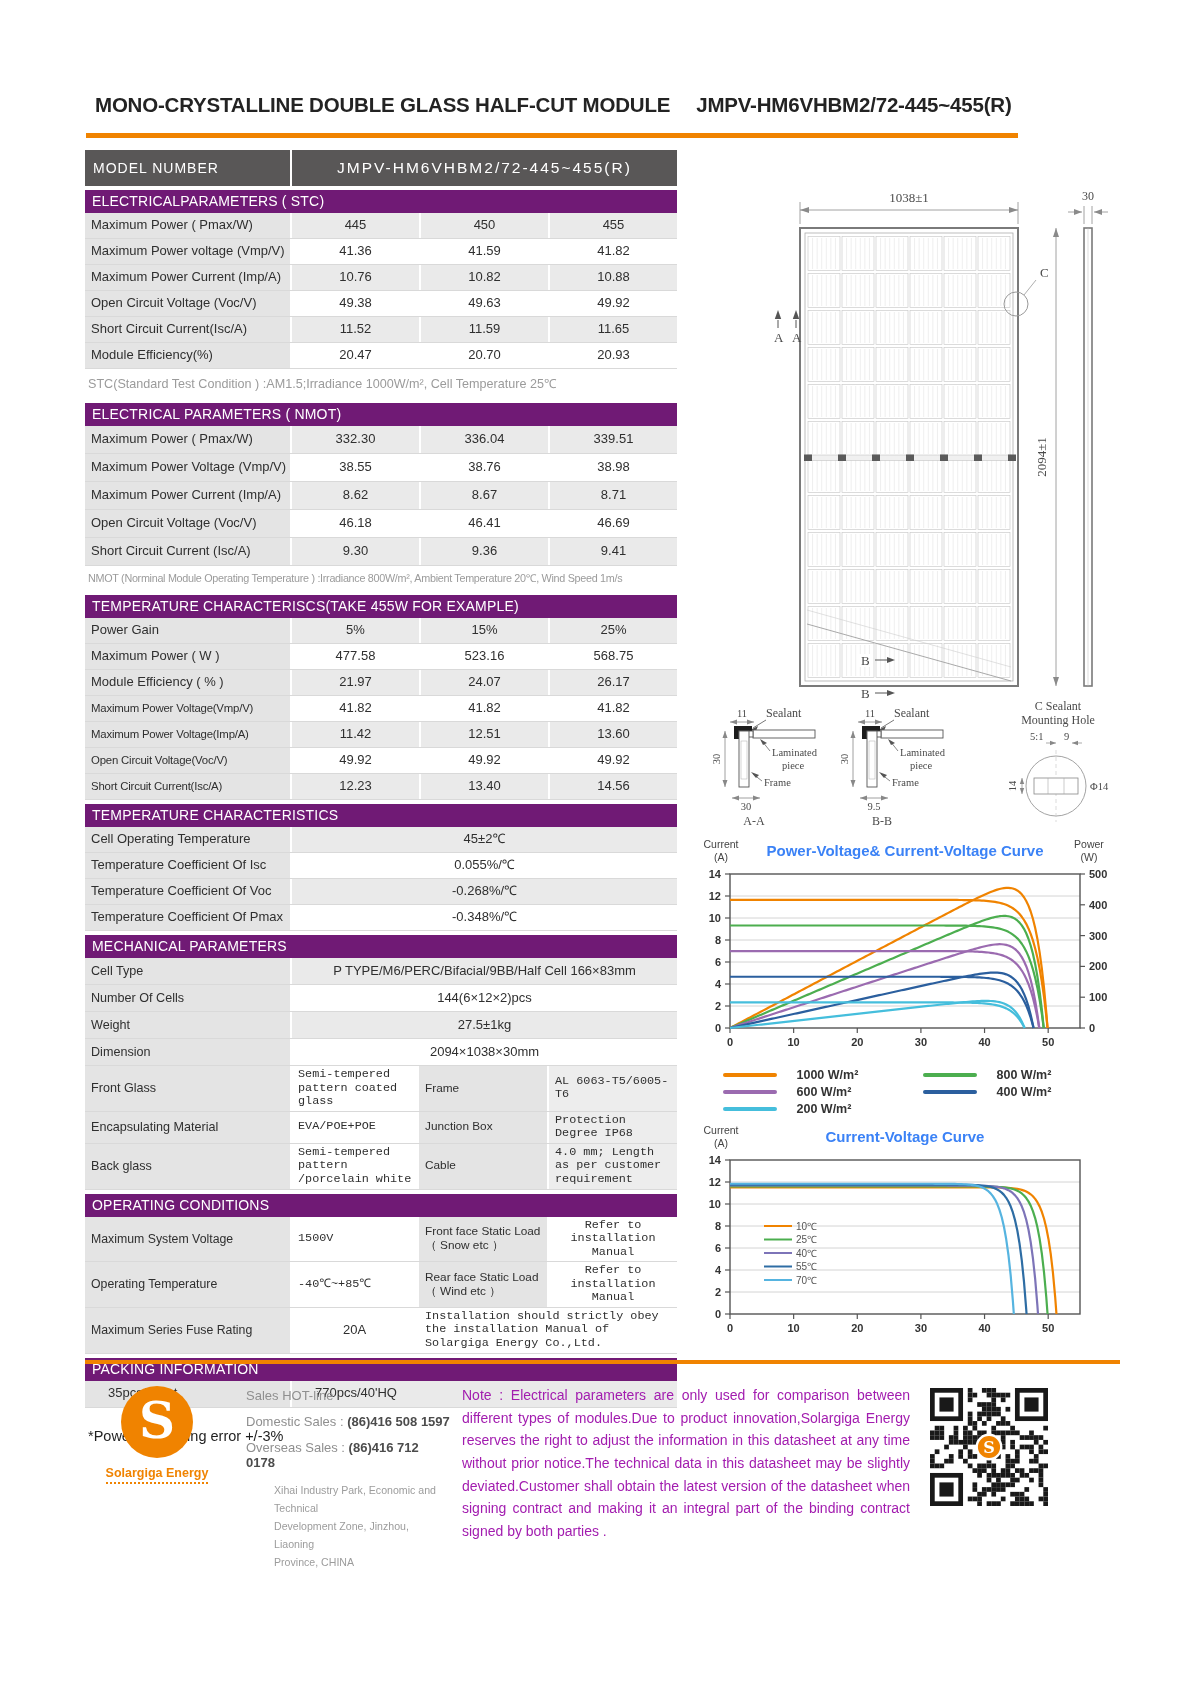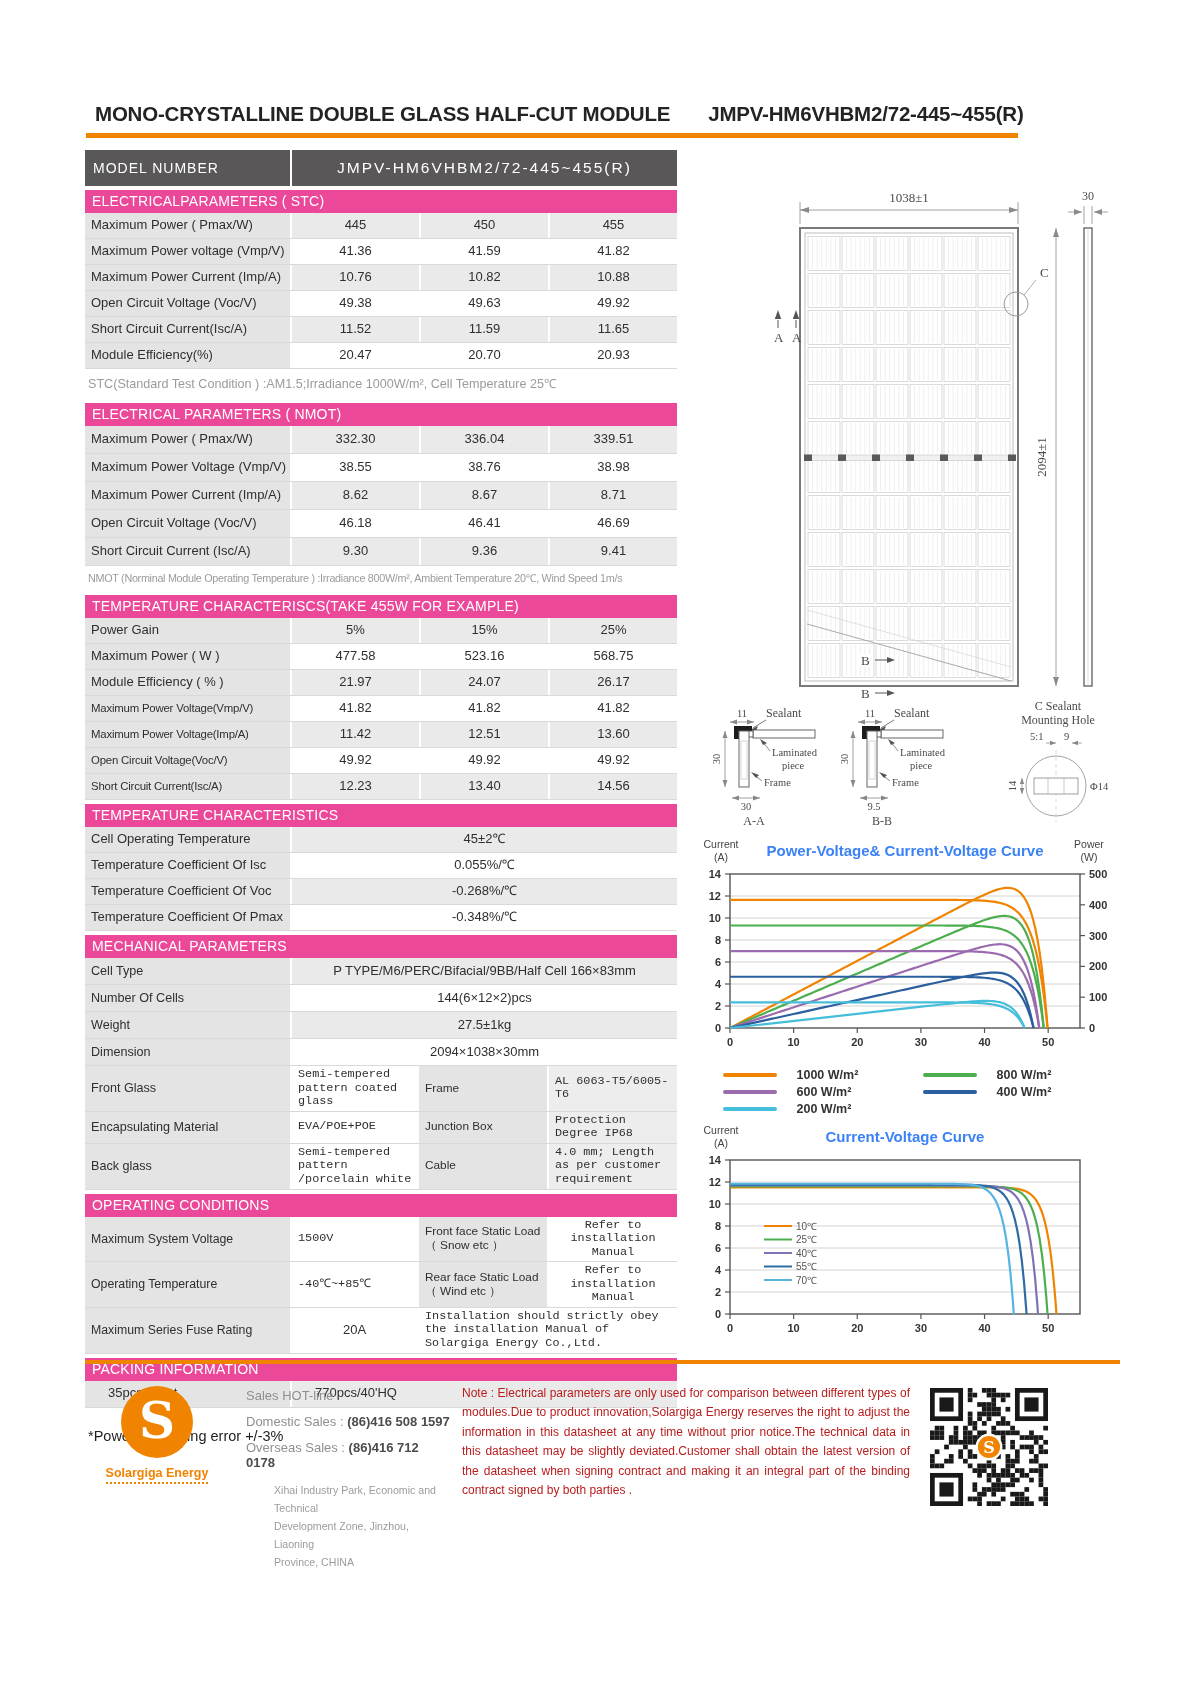--- a/index.html
+++ b/index.html
@@ -1,29 +1,29 @@
 <!DOCTYPE html>
 <html><head>
 <meta charset="utf-8">
 <style>
   html,body{margin:0;padding:0;background:#fff;}
   body{font-family:"Liberation Sans",sans-serif;color:#333;}
   .page{position:relative;width:1200px;height:1697px;background:#fff;overflow:hidden;}
 
   
-  .title-row{position:absolute;left:95px;top:102px;width:1010px;display:flex;gap:38px;align-items:baseline;}
+  .title-row{position:absolute;left:95px;top:93px;width:1010px;display:flex;gap:26px;align-items:baseline;}
   .title-main,.title-model{font-size:20.5px;font-weight:bold;color:#232323;letter-spacing:-0.2px;white-space:nowrap;}
   .top-rule{position:absolute;left:86px;top:133px;width:932px;height:5px;background:#f08300;}
 
   
   .left-col{position:absolute;left:85px;top:150px;width:592px;}
   .model-bar{display:flex;gap:2px;margin-bottom:4px;}
   .model-bar .m-lab{width:205px;height:36px;background:#595757;color:#fff;font-size:14px;display:flex;align-items:center;padding-left:8px;letter-spacing:1px;box-sizing:border-box;}
   .model-bar .m-val{flex:1;height:36px;background:#595757;color:#fff;font-size:15.5px;letter-spacing:2px;display:flex;align-items:center;justify-content:center;}
-  .sec-head{background:#ec4899;color:#fff;font-size:14px;padding:3px 6px 4px 7px;letter-spacing:.2px;margin-top:4px;}
+  .sec-head{background:#701a75;color:#fff;font-size:14px;padding:3px 6px 4px 7px;letter-spacing:.2px;margin-top:4px;}
   .t-row{display:flex;gap:2px;border-bottom:1px solid #d9d9d9;background:#fff;}
   .cell{display:flex;align-items:center;justify-content:center;min-height:25px;font-size:13px;color:#2f2f2f;box-sizing:border-box;padding:2px 3px;text-align:center;line-height:1.15;}
   .c-lab{width:205px;background:#e4e4e4;justify-content:flex-start;text-align:left;padding-left:6px;}
   .c-lab2{width:128px;background:#e4e4e4;justify-content:flex-start;text-align:left;padding-left:6px;font-size:11.8px;}
   .c-val{flex:1;}
   .c-w125{flex:0 0 125px;}
   .c-rest{flex:1;}
   .bg-g{background:#eaeaea;}
   .bg-w{background:#fff;}
   .bg-g2{background:#ededed;}
@@ -61,21 +61,21 @@
   
   .foot-rule{position:absolute;left:85px;top:1360px;width:1035px;height:4px;background:#f08300;}
   .logo-box{position:absolute;left:92px;top:1386px;width:130px;text-align:center;}
   .logo-circle{width:72px;height:72px;border-radius:50%;background:#f08300;margin:0 auto;display:flex;align-items:center;justify-content:center;}
   .logo-s{color:#fff;font-size:50px;font-weight:bold;font-family:"DejaVu Serif",serif;transform:translateY(-2px);}
   .logo-text{margin-top:8px;color:#f08300;font-weight:bold;font-size:12.5px;border-bottom:2px dotted #f08300;display:inline-block;padding-bottom:2px;}
   .contact{position:absolute;left:246px;top:1388px;width:205px;font-size:13px;color:#8f8f8f;}
   .contact .line{margin-bottom:11px;}
   .contact .num{color:#4c4c4c;font-weight:bold;}
   .contact .addr{font-size:10.6px;color:#9c9c9c;line-height:1.7;margin-bottom:0;margin-left:28px;}
-  .note-para{position:absolute;left:462px;top:1384px;width:448px;font-size:12px;color:#b91c1c;text-align:justify;line-height:1.62;}
+  .note-para{position:absolute;left:462px;top:1384px;width:448px;font-size:14px;color:#a21caf;text-align:justify;line-height:1.62;}
   .qr-box{position:absolute;left:930px;top:1388px;}
 </style>
 </head>
 <body>
 
 <div class="page">
 
   <div class="title-row">
     <span class="title-main">MONO-CRYSTALLINE DOUBLE GLASS HALF-CUT MODULE</span>
     <span class="title-model">JMPV-HM6VHBM2/72-445~455(R)</span>

